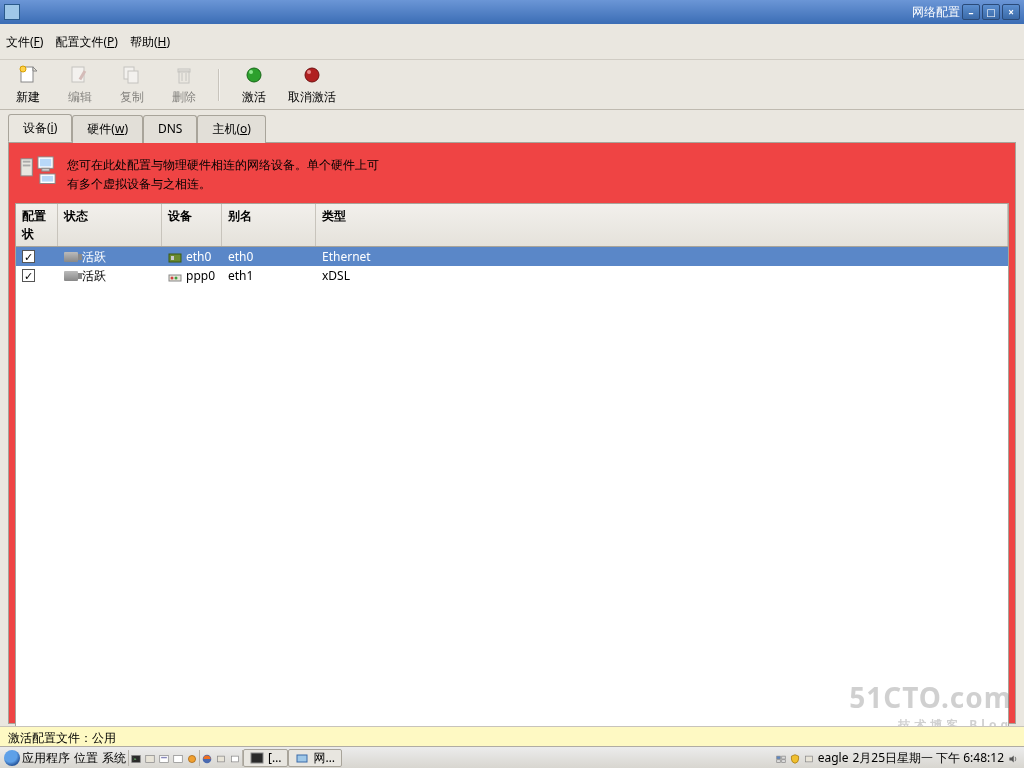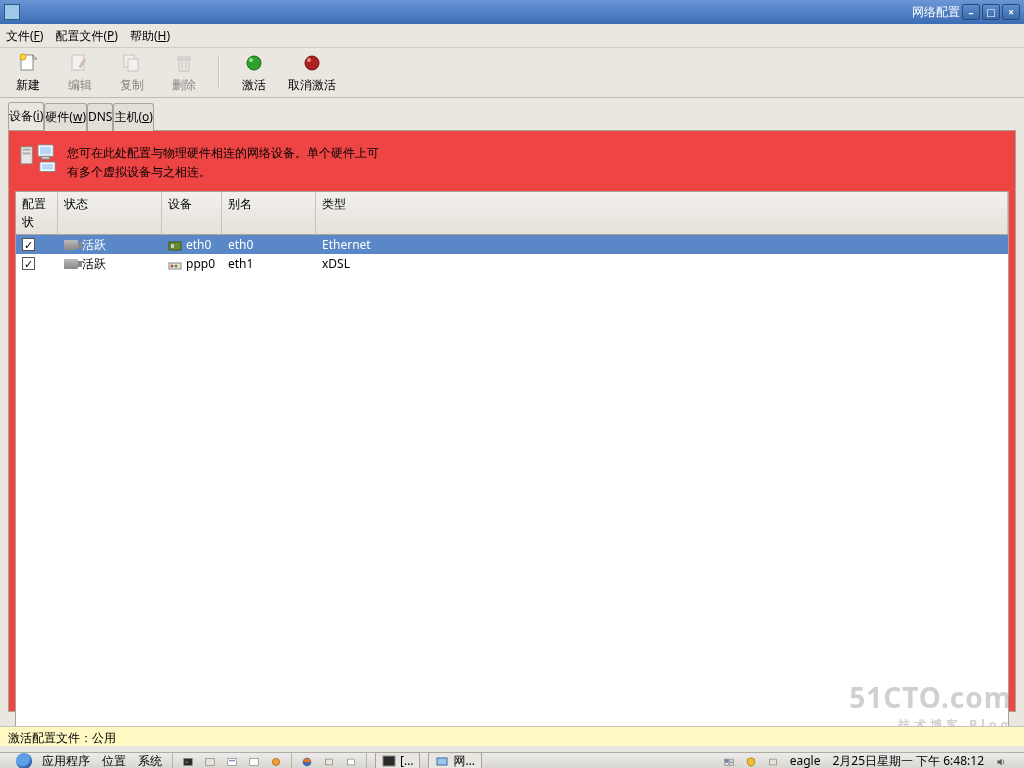--- a/index.html
+++ b/index.html
@@ -33,21 +33,21 @@
   width: 18px; height: 16px;
   margin-left: 2px;
   background: linear-gradient(#5c8fd0, #3a6aa8);
   border: 1px solid #2a4a78;
   border-radius: 2px;
   display: flex; align-items: center; justify-content: center;
   color: #fff; font-weight: bold; font-size: 10px;
   cursor: pointer;
 }
 .menubar {
-  height: 24px;
+  height: 36px;
   background: #eae7e0;
   display: flex;
   align-items: center;
   padding: 0 6px;
   gap: 12px;
   border-bottom: 1px solid #d0ccc4;
 }
 .menubar span { cursor: pointer; }
 .menubar u { text-decoration: underline; }
 .toolbar {
@@ -70,21 +70,21 @@
   display: flex; align-items: center; justify-content: center;
 }
 .tbtn .tlabel { font-size: 12px; margin-top: 2px; }
 .tsep { width: 2px; height: 32px; border-left: 1px solid #c8c4bc; border-right: 1px solid #f5f3ef; }
 .tabbar {
   display: flex;
   padding: 4px 8px 0 8px;
   gap: 0;
 }
 .tab {
-  padding: 4px 0;
+  padding: 4px 14px;
   background: #e2dfd8;
   border: 1px solid #a8a49a;
   border-bottom: none;
   border-radius: 3px 3px 0 0;
   margin-right: 0;
   position: relative;
   top: 1px;
   cursor: pointer;
 }
 .tab.active {
@@ -113,20 +113,21 @@
 .colheader {
   display: flex;
   background: #eae7e0;
   border: 1px solid #a8a49a;
   border-bottom: none;
 }
 .colheader .col {
   padding: 3px 6px;
   border-right: 1px solid #c8c4bc;
   background: linear-gradient(#f2f0ec, #e5e2db);
+  font-weight: bold;
 }
 .tablebody {
   background: #fff;
   border: 1px solid #a8a49a;
   height: 500px;
   overflow-y: auto;
 }
 .row {
   display: flex;
   align-items: center;
@@ -170,27 +171,26 @@
   bottom: 22px;
   height: 20px;
   background: #fef9c3;
   border-top: 1px solid #c8c4bc;
   padding: 2px 8px;
   font-size: 12px;
 }
 .taskbar {
   position: absolute;
   left:0; right:0; bottom:0;
-  height: 16px;
+  height: 22px;
   background: linear-gradient(#ececec, #d8d6d0);
   border-top: 1px solid #b0aca4;
   display: flex;
   align-items: center;
-  padding: 0 16px;
-  gap: 8px;
+  padding: 0 4px;
   font-size: 12px;
 }
 .taskbar .tsep2 { width:1px; height:16px; background:#b8b4ac; }
 .taskbar .tbitem { padding: 0 2px; cursor:pointer; }
 .taskbar .task-btn {
   padding: 1px 6px;
   border: 1px solid #a8a49a;
   border-radius: 2px;
   background: #e8e6e0;
   display: flex; align-items:center; gap:4px;

